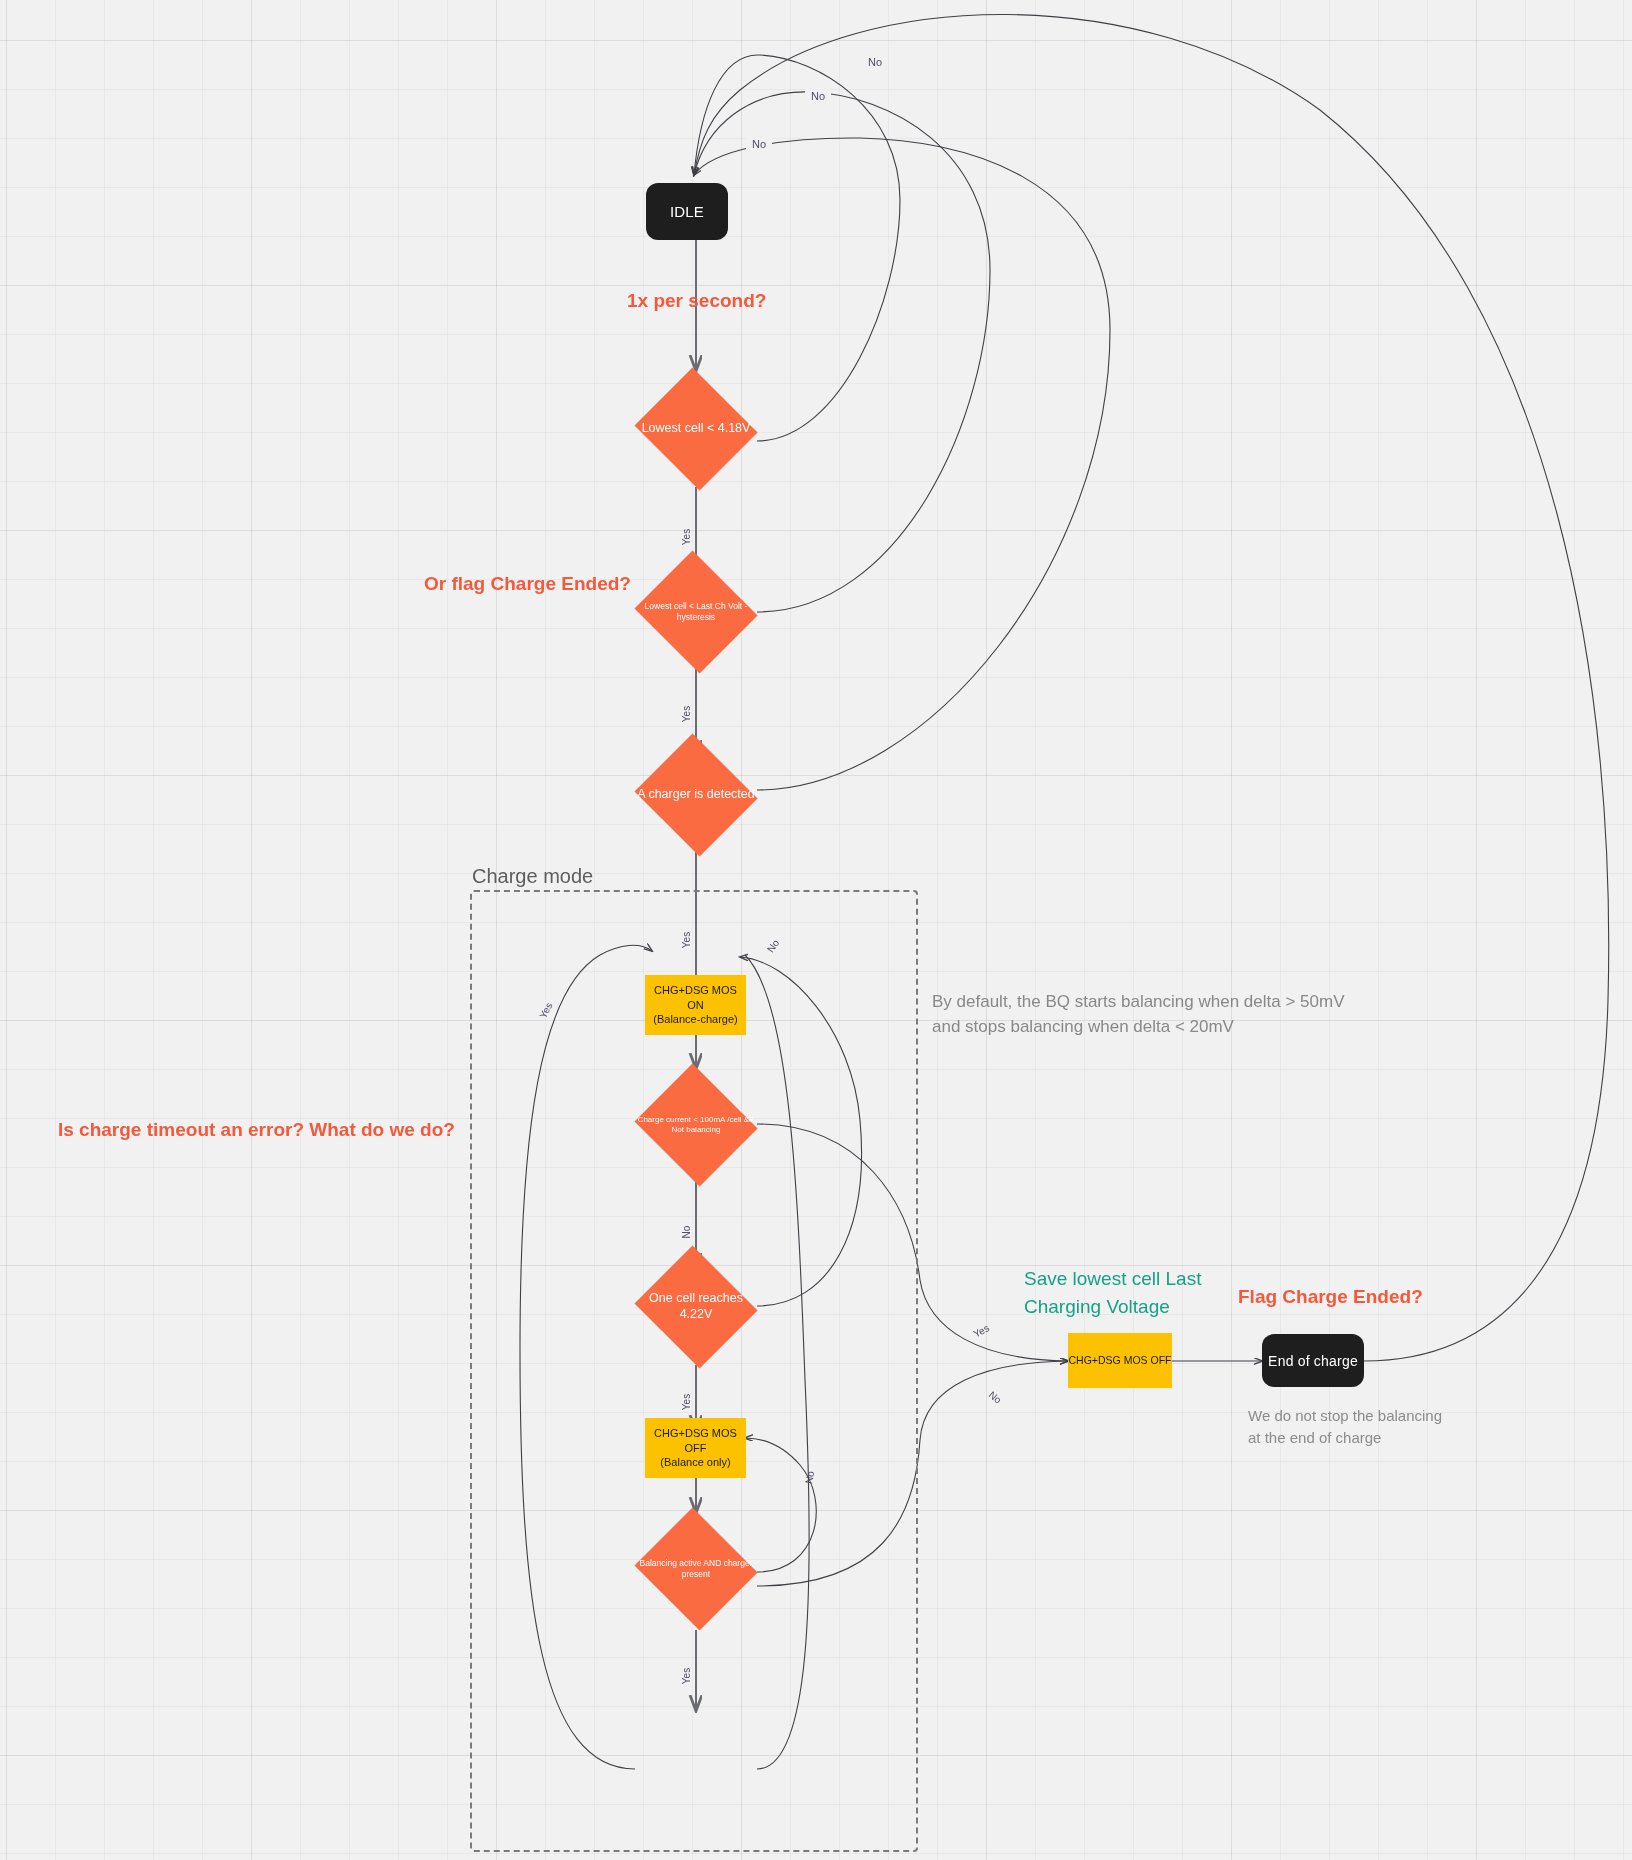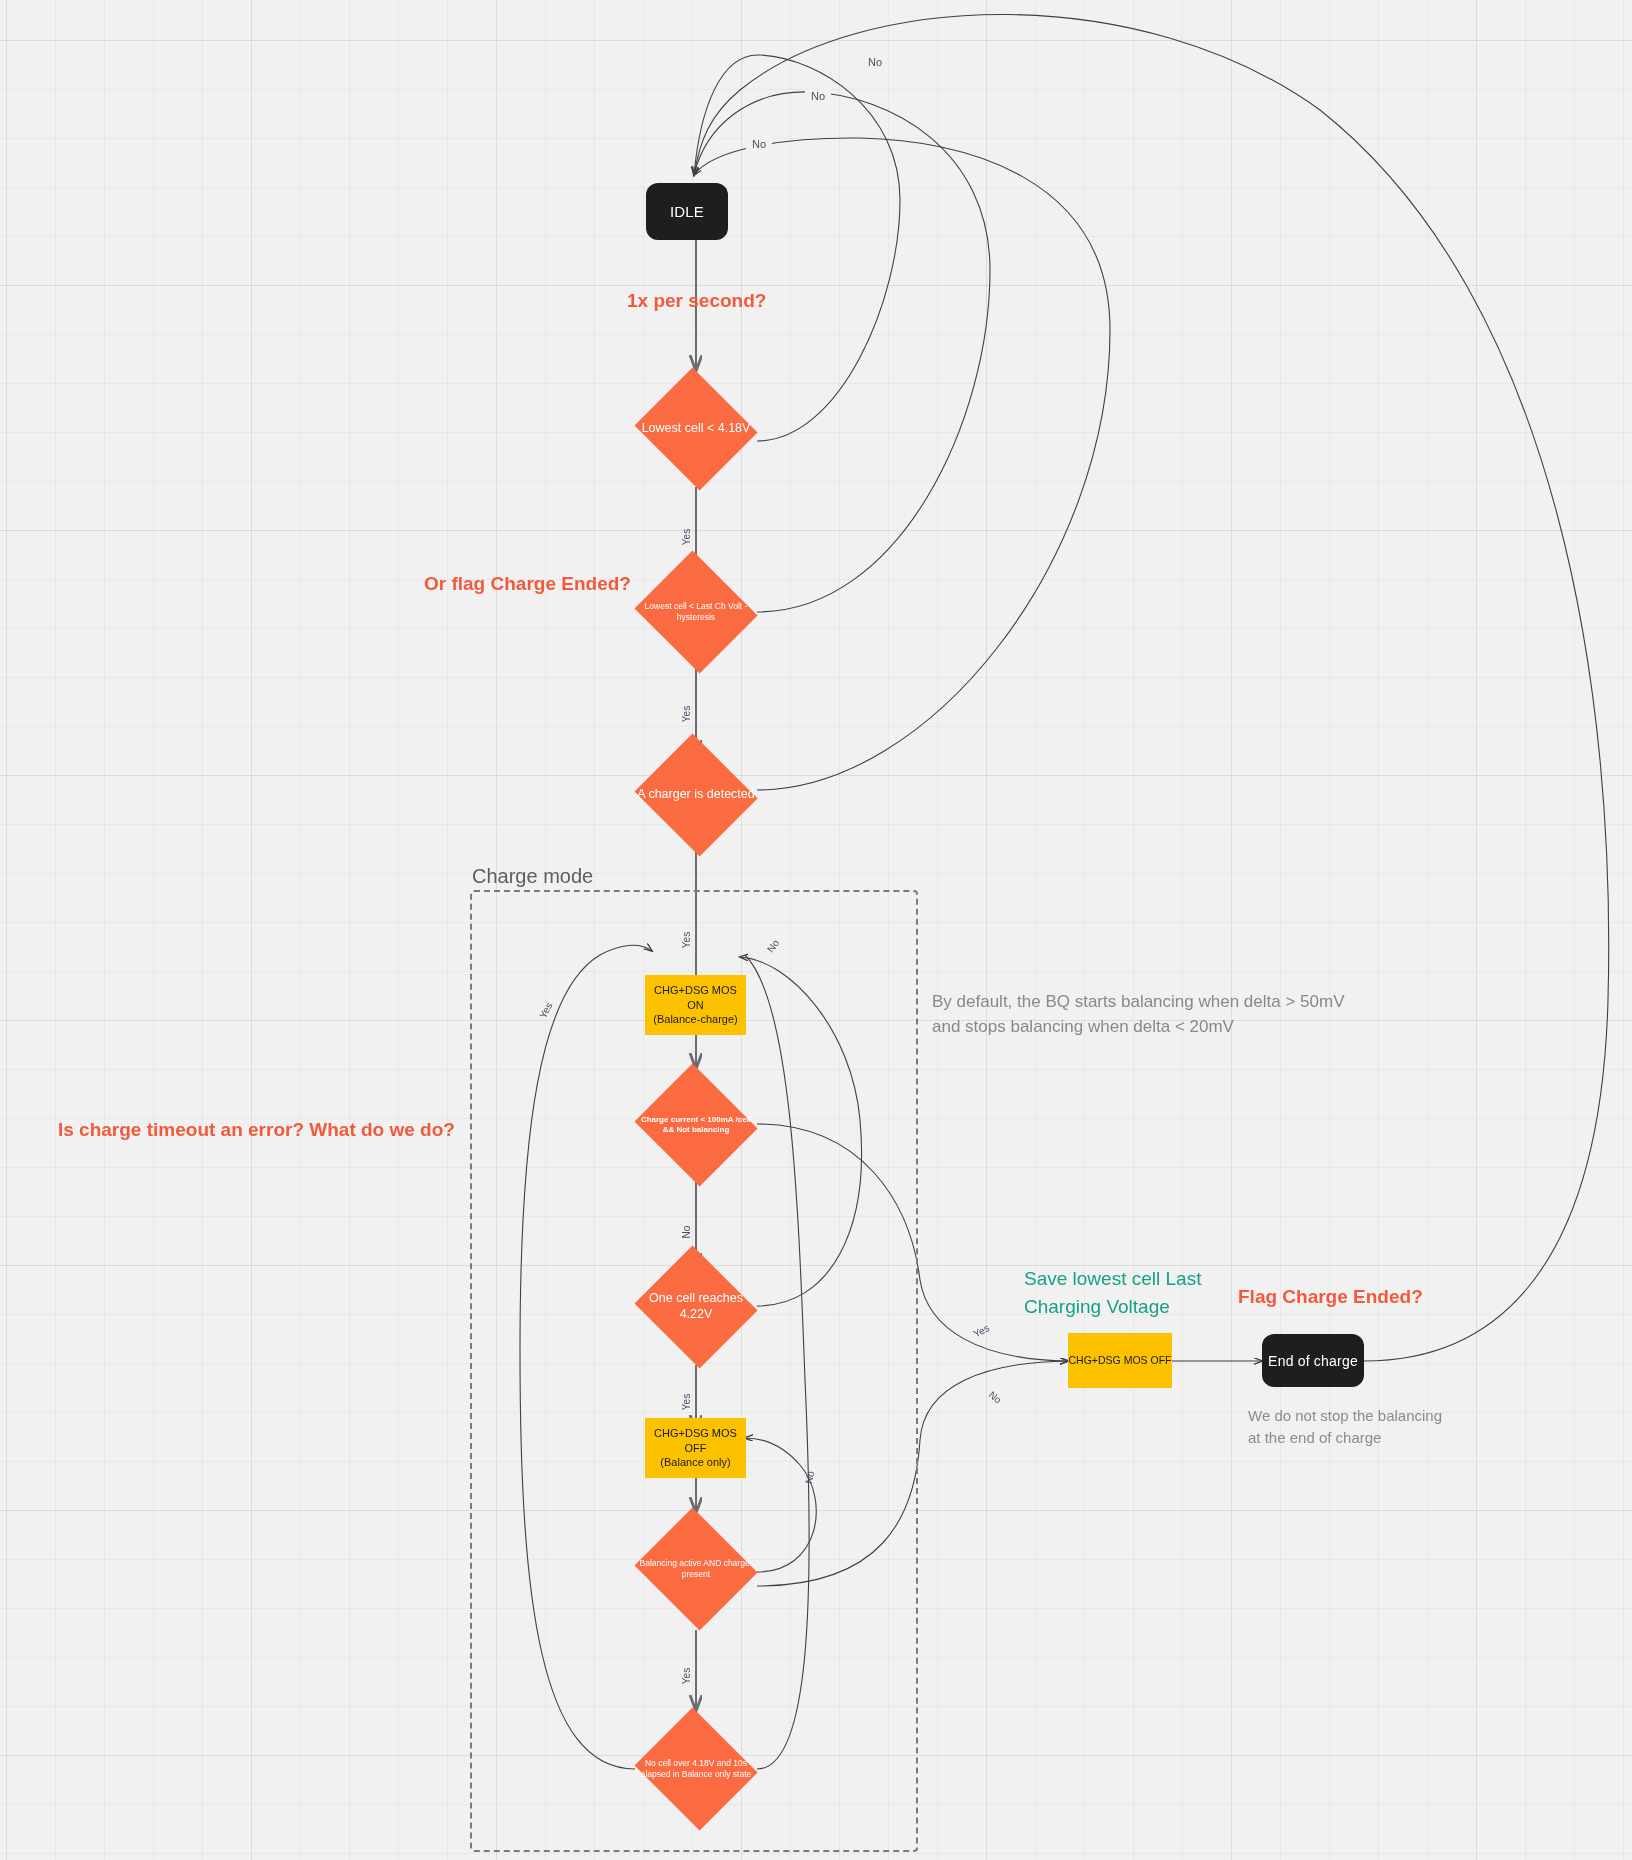--- a/index.html
+++ b/index.html
@@ -68,21 +68,21 @@
   }
   .decision .dtext {
     position: relative;
     z-index: 2;
     color: #ffffff;
     line-height: 1.25;
     padding: 0 6px;
   }
   .d-lg .dtext { font-size: 12.5px; }
   .d-sm .dtext { font-size: 8.5px; }
-  .d-xs .dtext { font-size: 8px; font-weight: bold; }
+  .d-xs .dtext { font-size: 8px; }
 
   
   .group-frame {
     position: absolute;
     border: 2px dashed #7a7a7a;
     border-radius: 4px;
     background: transparent;
   }
   .group-label {
     position: absolute;
@@ -253,28 +253,20 @@
   </div>
 
   <div class="node decision d-sm" style="left:631px; top:1511px; width:130px; height:116px;">
     <span class="dia"></span>
     <span class="dtext">Balancing
 active AND
 charger
 present</span>
   </div>
 
-  <div class="node decision d-sm" style="left:631px; top:1711px; width:130px; height:116px;">
-    <span class="dia"></span>
-    <span class="dtext">No cell over
-4.18V and
-10s elapsed
-in Balance
-only state</span>
-  </div>
 
   <div class="node process small" style="left:1068px; top:1333px; width:104px; height:55px;">
     <span>CHG+DSG MOS OFF</span>
   </div>
 
   <div class="node terminal" style="left:1262px; top:1334px; width:102px; height:53px;">
     <span style="font-size:14px;">End of charge</span>
   </div>
 
   <div class="anno anno-red" style="left:627px; top:287px;">1x per second?</div>

